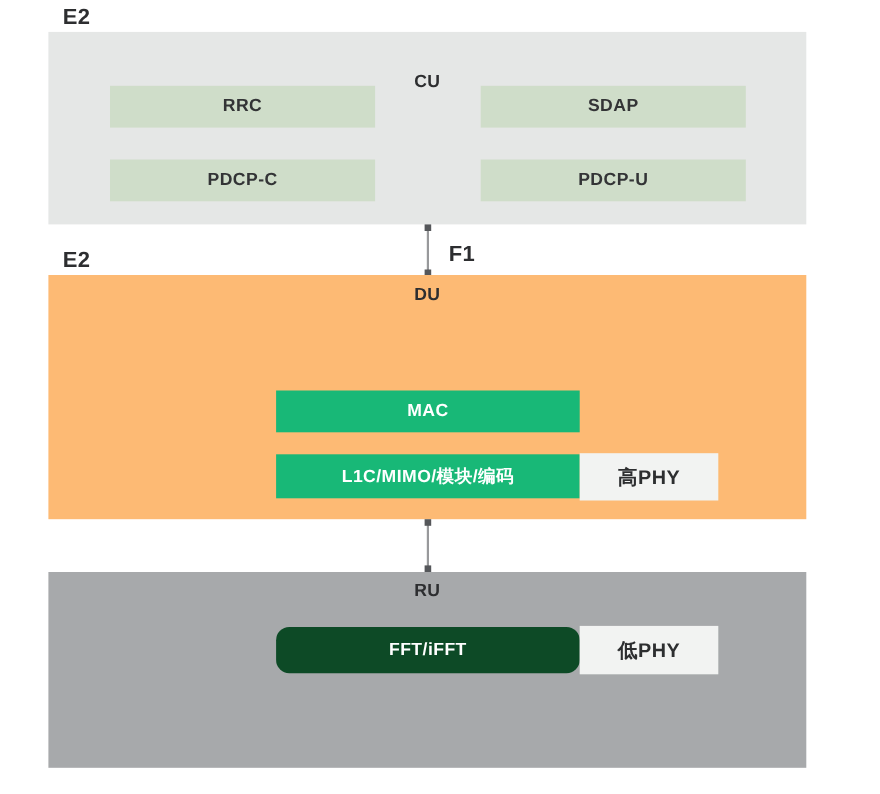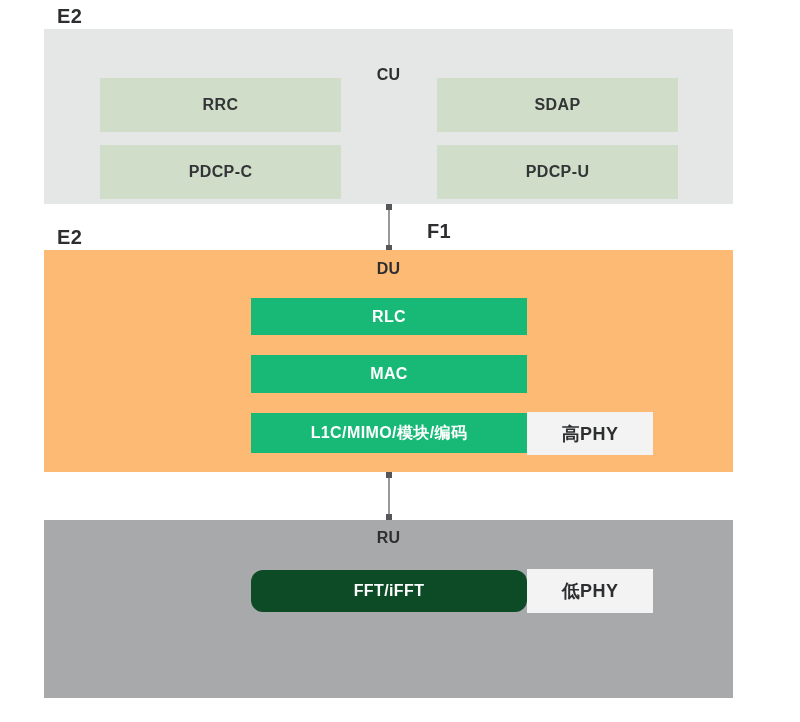--- a/index.html
+++ b/index.html
@@ -47,21 +47,21 @@
     display: flex;
     align-items: center;
     justify-content: center;
     font-size: 16px;
     font-weight: 700;
     letter-spacing: 0.4px;
     white-space: nowrap;
   }
   .cu-box {
     width: 241px;
-    height: 54px;
+    height: 38px;
     background: #cfddc9;
     color: #333436;
   }
   .green-box {
     left: 207px;
     width: 276px;
     background: #18b877;
     color: #ffffff;
   }
   .darkgreen-box {
@@ -111,26 +111,25 @@
     <div class="inner-box cu-box" style="left:56px; top:49px;">RRC</div>
     <div class="inner-box cu-box" style="left:393px; top:49px;">SDAP</div>
     <div class="inner-box cu-box" style="left:56px; top:116px;">PDCP-C</div>
     <div class="inner-box cu-box" style="left:393px; top:116px;">PDCP-U</div>
   </div>
 
   <div class="connector" style="top:205px; height:45px;">
     <div class="cap cap-top"></div>
     <div class="cap cap-bottom"></div>
   </div>
-  <div class="float-label" style="left:427px; top:220px;">F1</div>
+  <div class="float-label" style="left:408px; top:220px;">F1</div>
   <div class="float-label" style="left:57px; top:226px;">E2</div>
 
   <div class="section du-section">
     <div class="section-title" style="top:10px;">DU</div>
-    <div class="inner-box green-box" style="top:48px; height:37px;">RLC</div>
     <div class="inner-box green-box" style="top:105px; height:38px;">MAC</div>
     <div class="inner-box green-box" style="top:163px; height:40px;">L1C/MIMO/模块/编码</div>
     <div class="phy-box" style="top:162px; height:43px;">高PHY</div>
   </div>
 
   <div class="connector" style="top:473px; height:46px;">
     <div class="cap cap-top"></div>
     <div class="cap cap-bottom"></div>
   </div>
 

